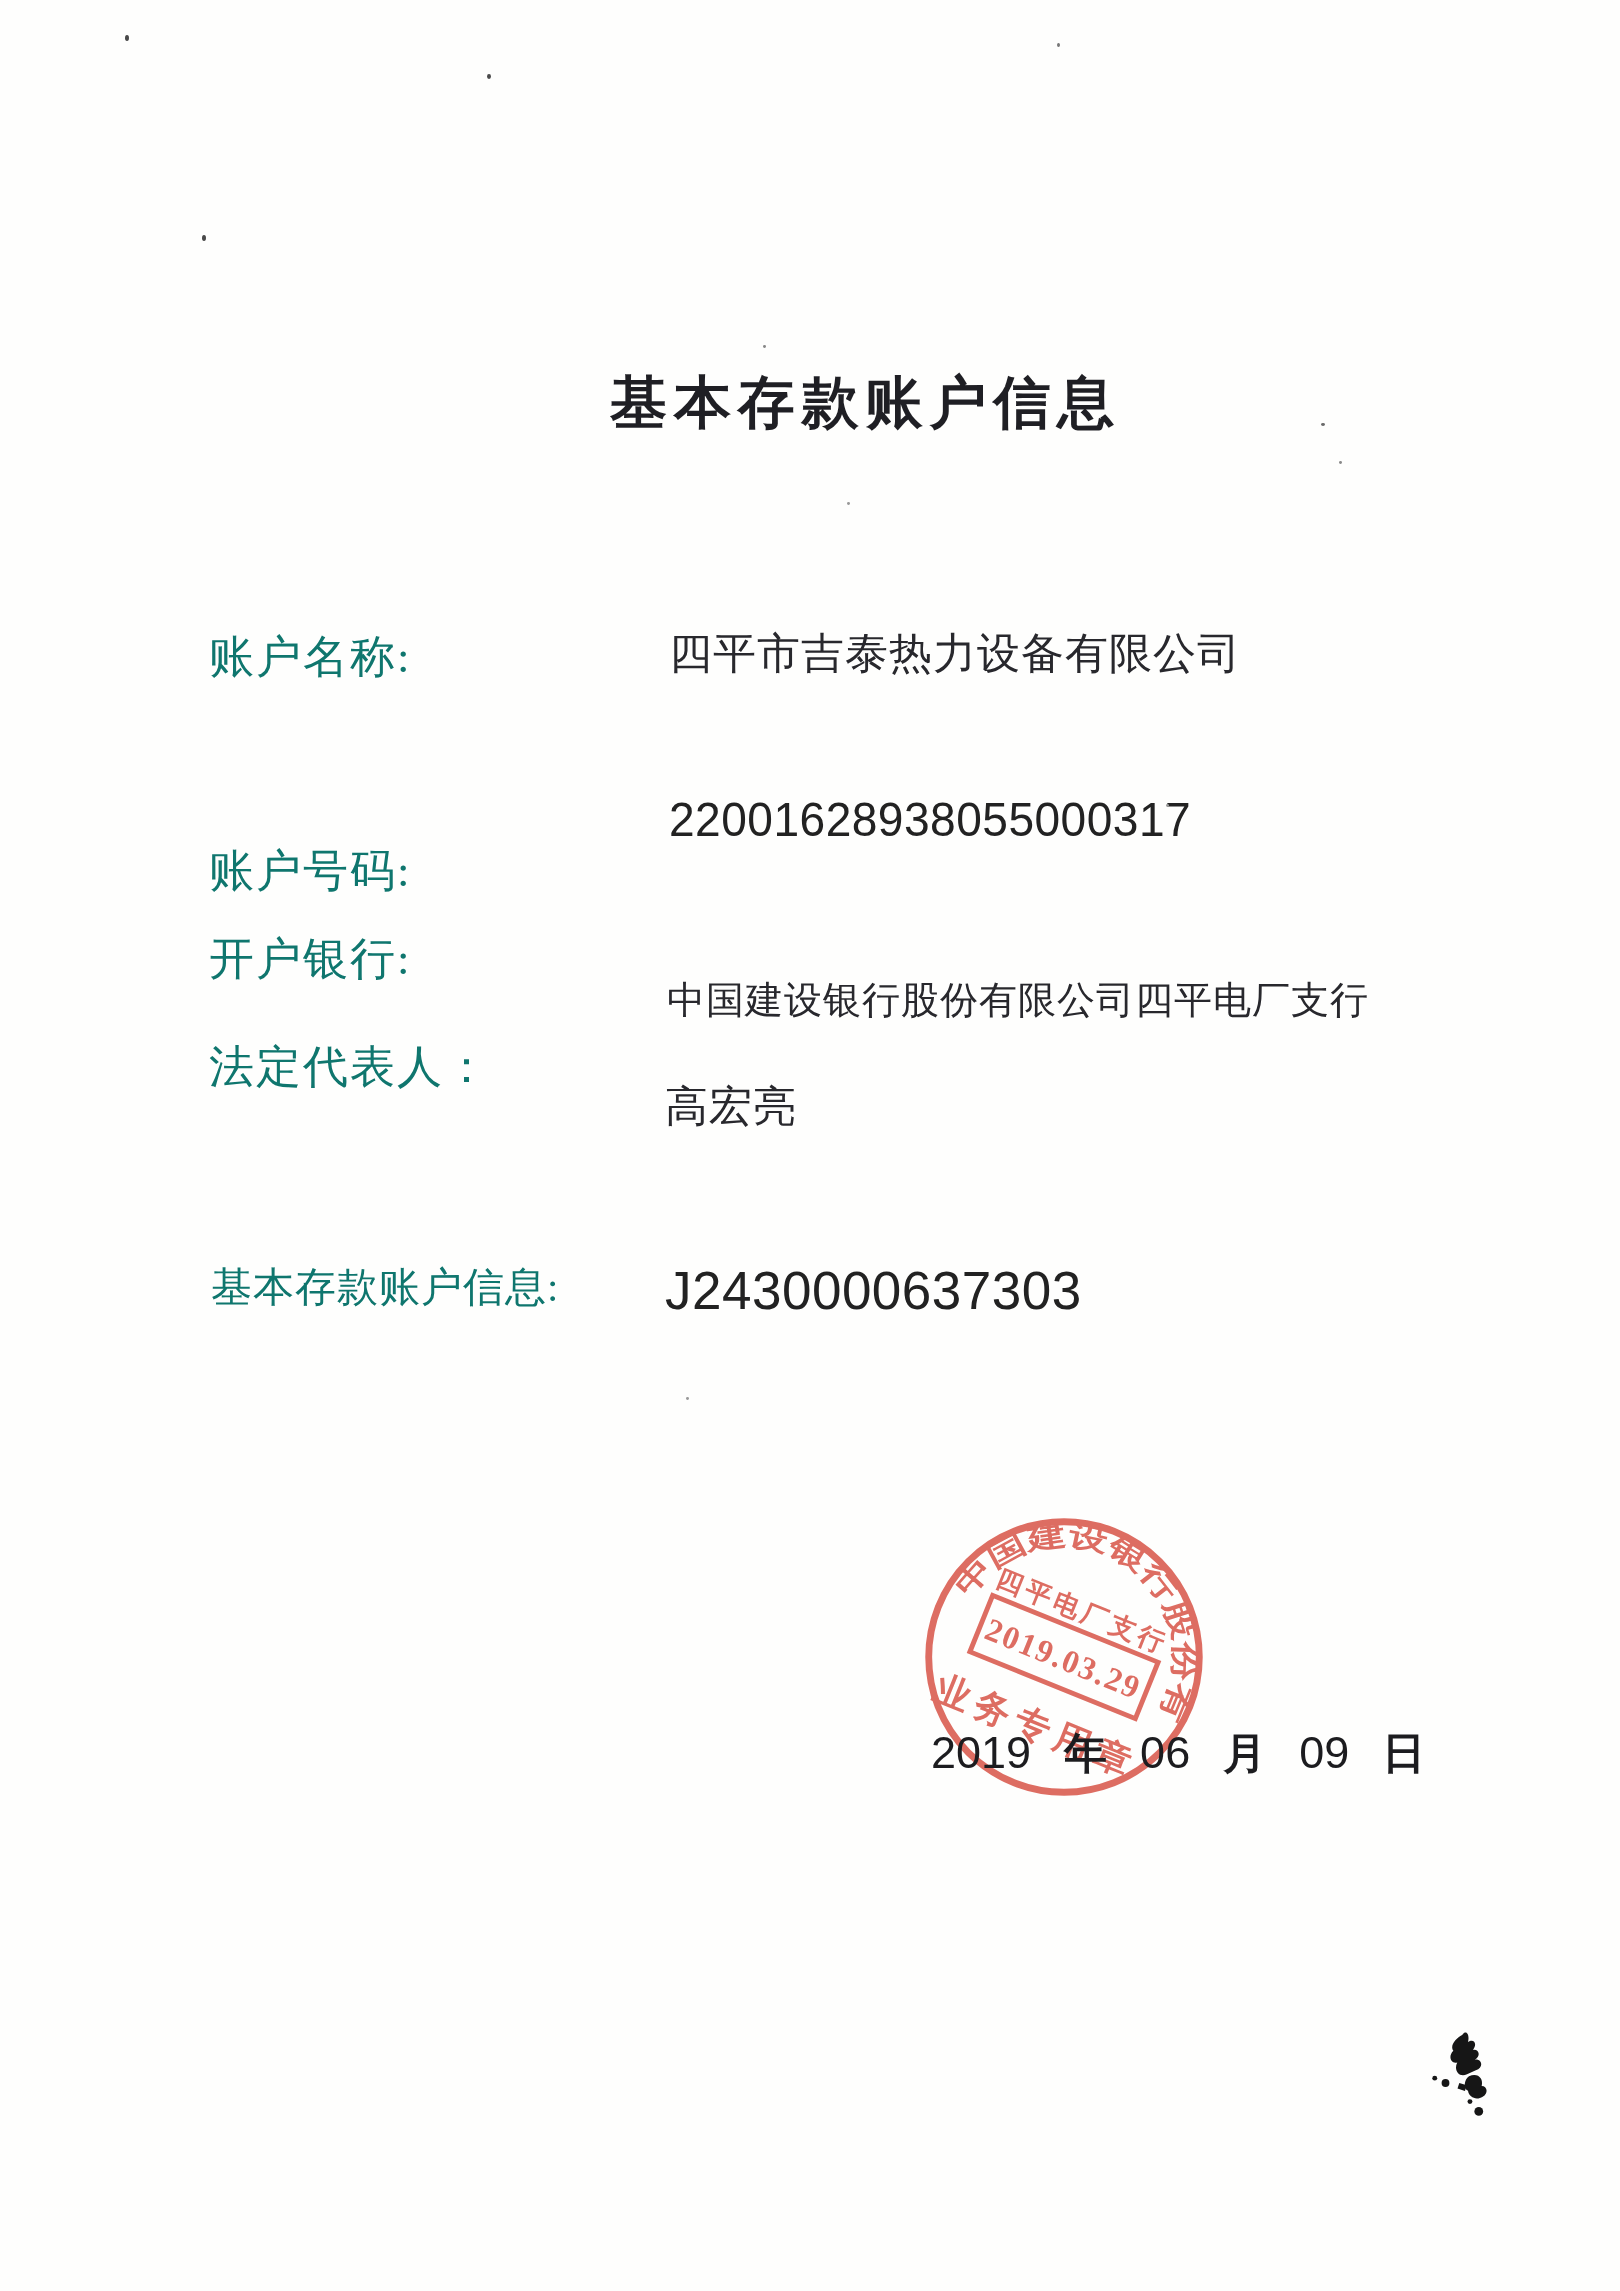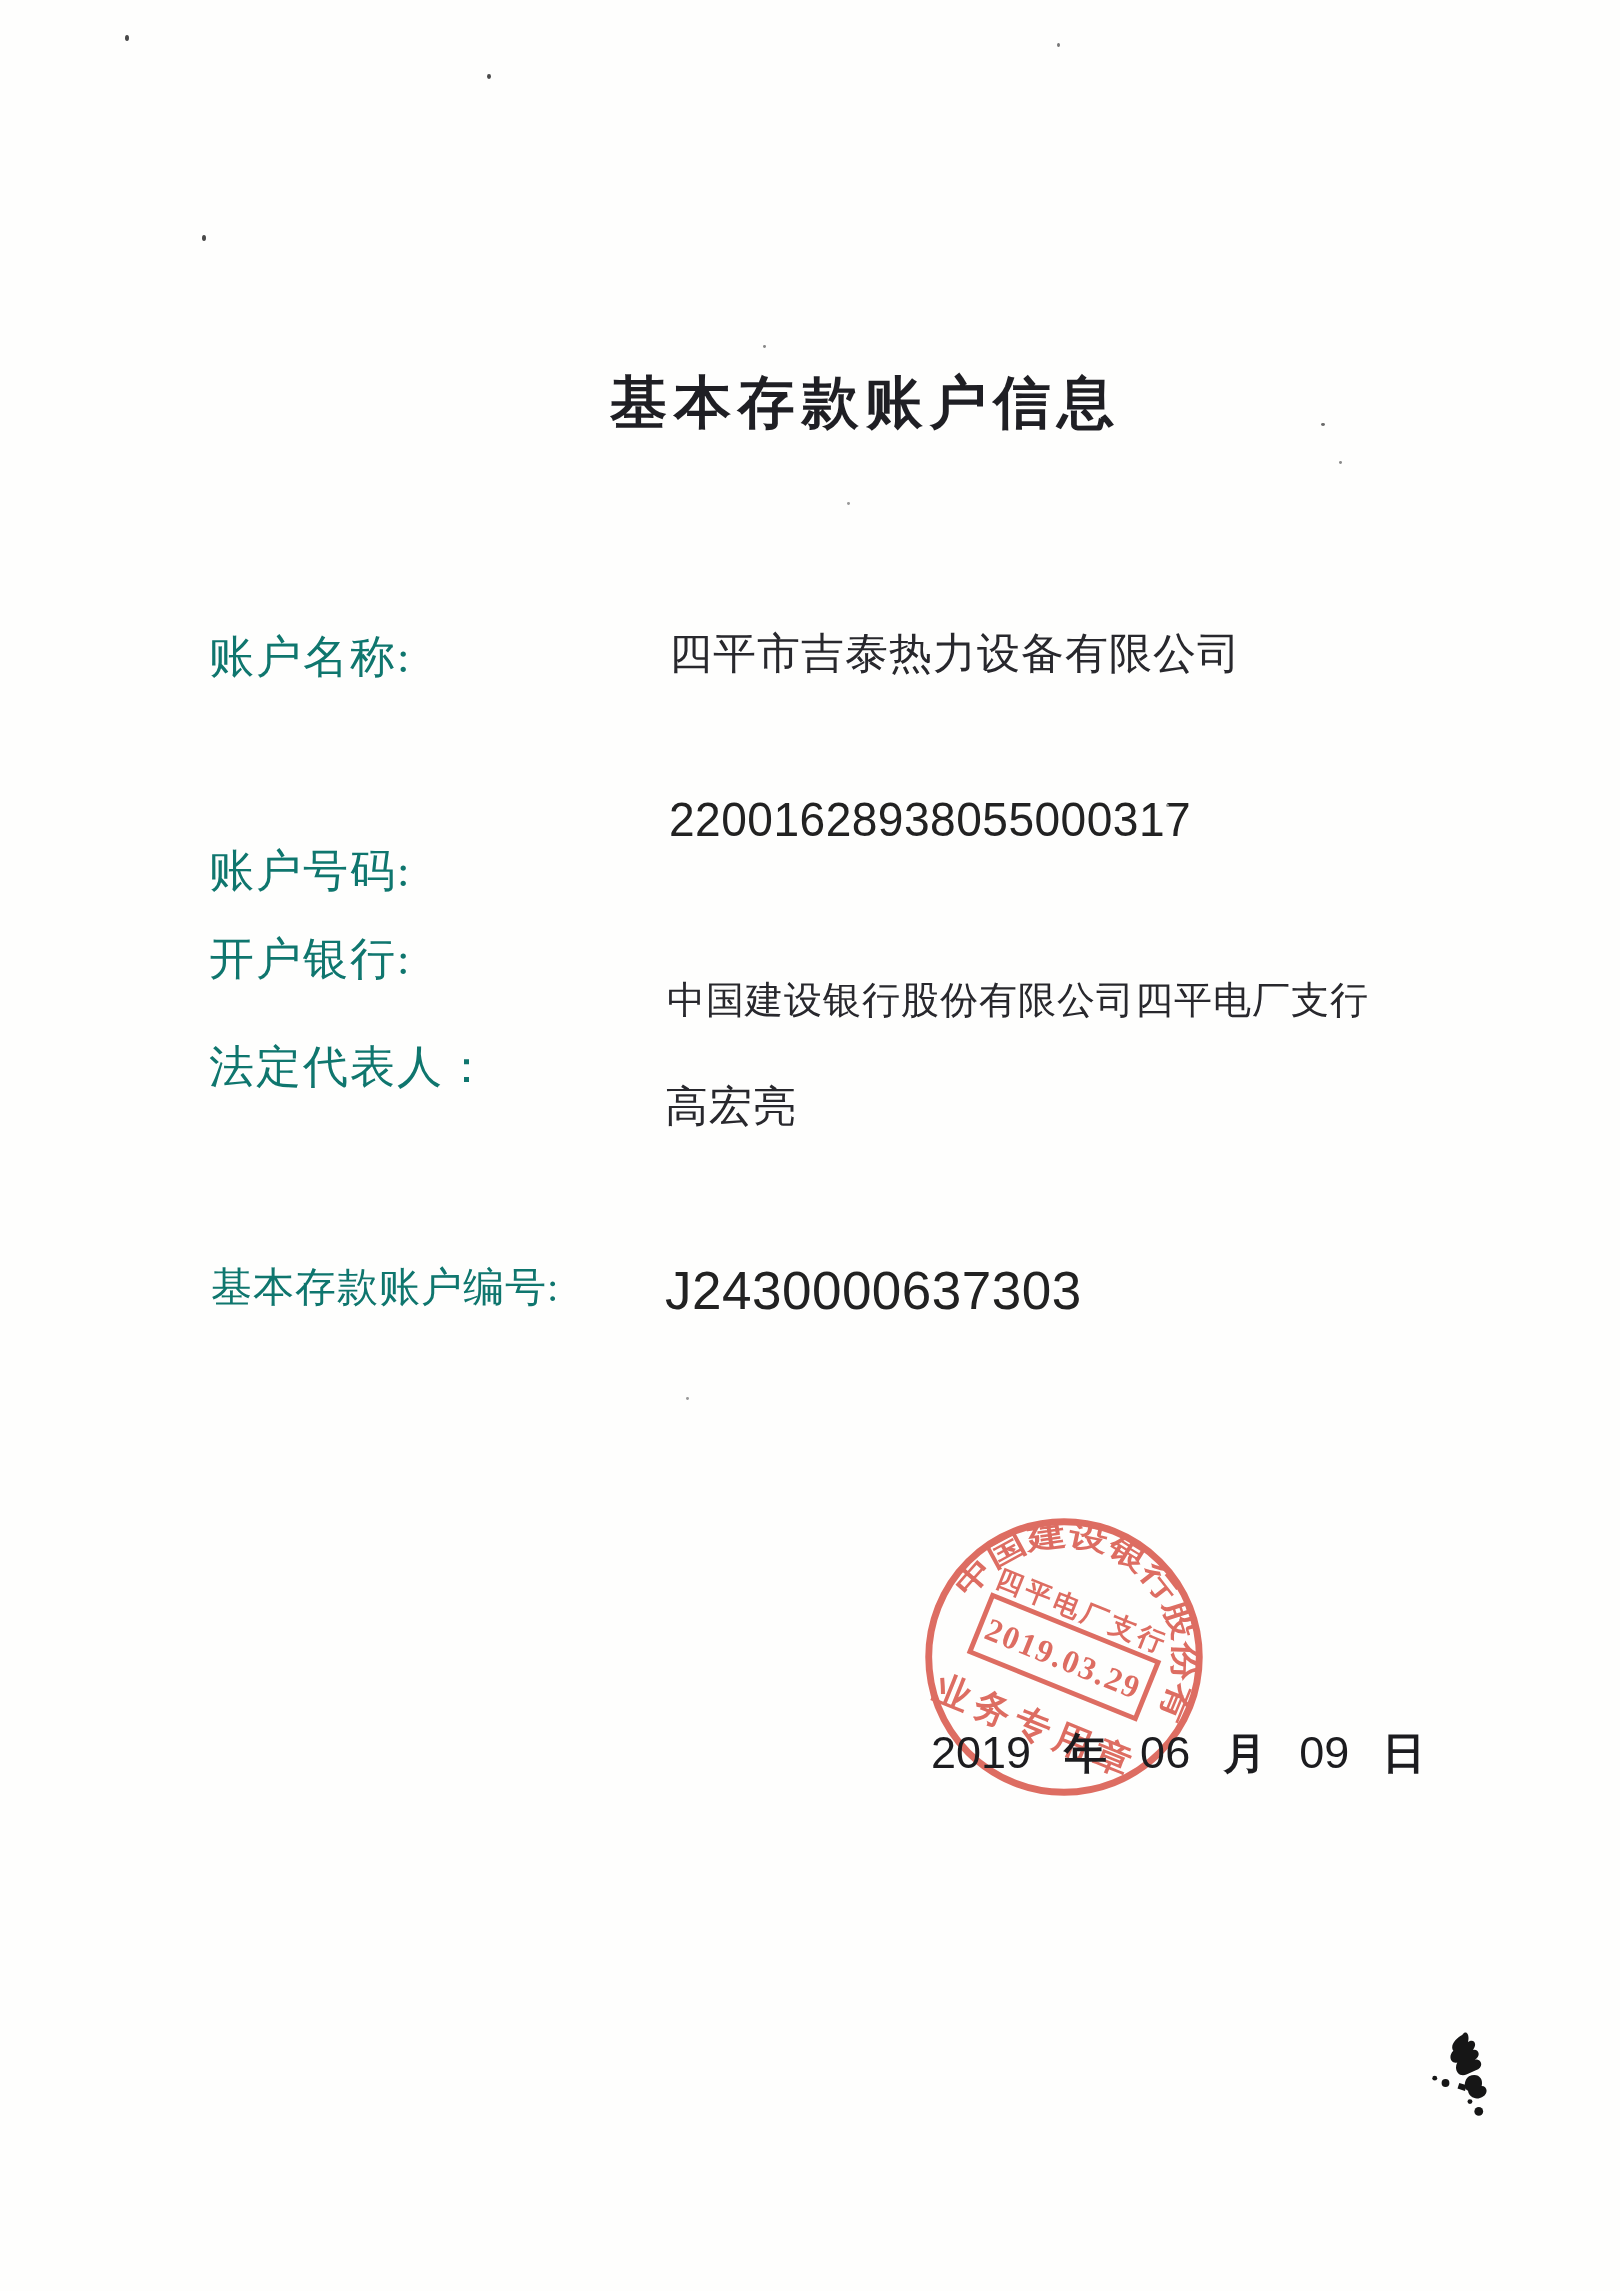--- a/index.html
+++ b/index.html
@@ -72,21 +72,21 @@
 
   <div class="abs field-label" style="left:209px;top:841px;">账户号码:</div>
   <div class="abs field-value-num" style="left:669px;top:792px;">22001628938055000317</div>
 
   <div class="abs field-label" style="left:209px;top:929px;">开户银行:</div>
   <div class="abs field-value-cjk" style="left:667px;top:931px;font-size:38px;margin-top:44px;">中国建设银行股份有限公司四平电厂支行</div>
 
   <div class="abs field-label" style="left:209px;top:1037px;">法定代表人：</div>
   <div class="abs field-value-cjk" style="left:665px;top:1078px;">高宏亮</div>
 
-  <div class="abs field-label" style="left:211px;top:1260px;font-size:41px;letter-spacing:1px;">基本存款账户编号:</div>
+  <div class="abs field-label" style="left:211px;top:1260px;font-size:41px;letter-spacing:1px;">基本存款账户信息:</div>
   <div class="abs field-value-code" style="left:665px;top:1260px;">J2430000637303</div>
 
   <div class="abs stamp-box">
     <svg width="300" height="300" viewBox="0 0 306 306">
       <g opacity="0.80">
         <circle cx="153" cy="153" r="138" fill="none" stroke="#d6493c" stroke-width="7"></circle>
         <g transform="rotate(12 153 153)">
           <path id="stampArc" d="M 47,191.6 A 113 113 0 1 1 259,191.6" fill="none"></path>
           <text font-size="29" fill="#d6493c">
             <textPath href="#stampArc" startOffset="78" textLength="476" lengthAdjust="spacingAndGlyphs">中国建设银行股份有限公司</textPath>

